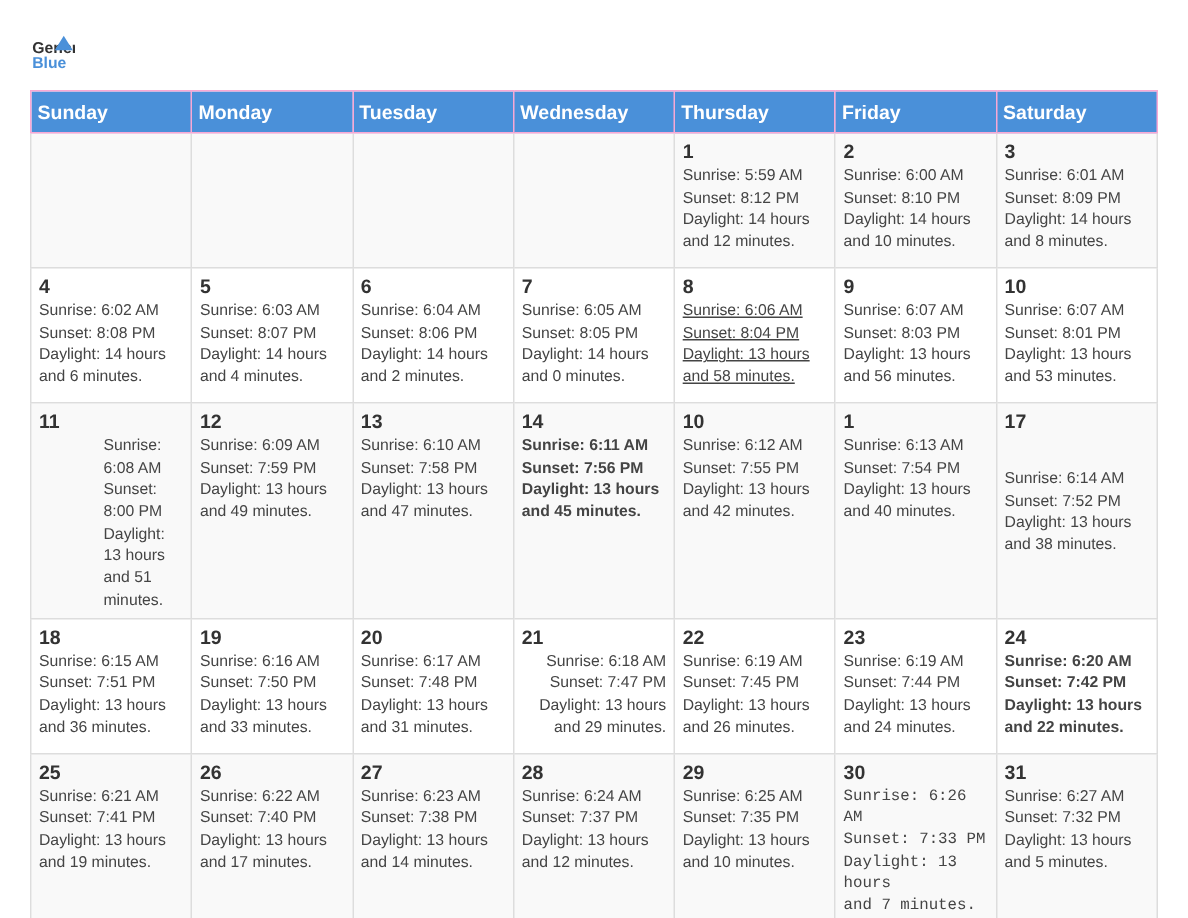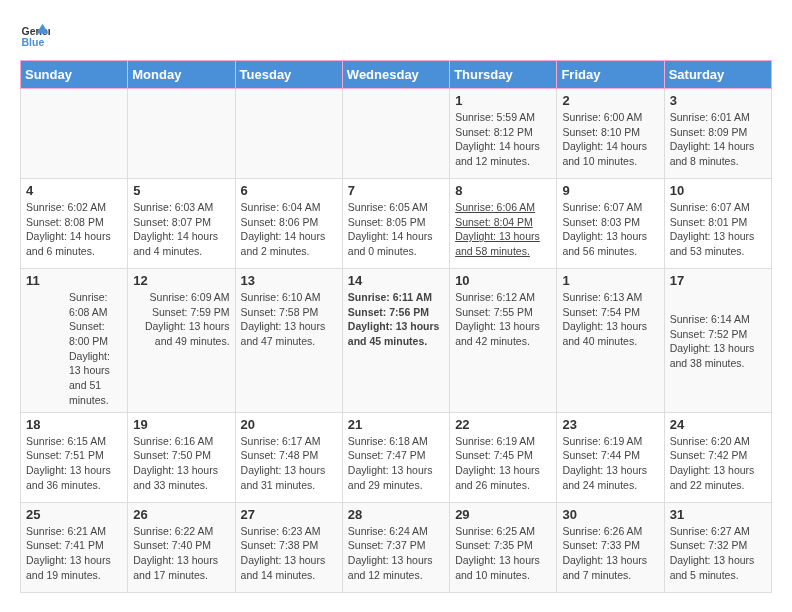--- a/index.html
+++ b/index.html
@@ -196,21 +196,21 @@
       <tr>
         <td>
           <span class="day-number">11</span>
           <div class="day-info" style="white-space: pre-line; margin-left: 43px;">Sunrise: 6:08 AM
 Sunset: 8:00 PM
 Daylight: 13 hours
 and 51 minutes.</div>
         </td>
         <td>
           <span class="day-number">12</span>
-          <div class="day-info" style="white-space: pre-line; text-align: right;">Sunrise: 6:09 AM
+          <div class="day-info" style="white-space: pre-line;">Sunrise: 6:09 AM
 Sunset: 7:59 PM
 Daylight: 13 hours
 and 49 minutes.</div>
         </td>
         <td>
           <span class="day-number">13</span>
           <div class="day-info" style="white-space: pre-line;">Sunrise: 6:10 AM
 Sunset: 7:58 PM
 Daylight: 13 hours
 and 47 minutes.</div>
@@ -261,42 +261,42 @@
         </td>
         <td>
           <span class="day-number">20</span>
           <div class="day-info" style="white-space: pre-line;">Sunrise: 6:17 AM
 Sunset: 7:48 PM
 Daylight: 13 hours
 and 31 minutes.</div>
         </td>
         <td>
           <span class="day-number">21</span>
-          <div class="day-info" style="white-space: pre-line;">Sunrise: 6:18 AM
+          <div class="day-info" style="white-space: pre-line; text-align: right;">Sunrise: 6:18 AM
 Sunset: 7:47 PM
 Daylight: 13 hours
 and 29 minutes.</div>
         </td>
         <td>
           <span class="day-number">22</span>
           <div class="day-info" style="white-space: pre-line;">Sunrise: 6:19 AM
 Sunset: 7:45 PM
 Daylight: 13 hours
 and 26 minutes.</div>
         </td>
         <td>
           <span class="day-number">23</span>
           <div class="day-info" style="white-space: pre-line;">Sunrise: 6:19 AM
 Sunset: 7:44 PM
 Daylight: 13 hours
 and 24 minutes.</div>
         </td>
         <td>
           <span class="day-number">24</span>
-          <div class="day-info" style="white-space: pre-line;">Sunrise: 6:20 AM
+          <div class="day-info" style="white-space: pre-line; font-weight: bold;">Sunrise: 6:20 AM
 Sunset: 7:42 PM
 Daylight: 13 hours
 and 22 minutes.</div>
         </td>
       </tr>
       <tr>
         <td>
           <span class="day-number">25</span>
           <div class="day-info" style="white-space: pre-line;">Sunrise: 6:21 AM
 Sunset: 7:41 PM
@@ -326,21 +326,21 @@
         </td>
         <td>
           <span class="day-number">29</span>
           <div class="day-info" style="white-space: pre-line;">Sunrise: 6:25 AM
 Sunset: 7:35 PM
 Daylight: 13 hours
 and 10 minutes.</div>
         </td>
         <td>
           <span class="day-number">30</span>
-          <div class="day-info" style="white-space: pre-line;">Sunrise: 6:26 AM
+          <div class="day-info" style="white-space: pre-line; font-family: Liberation Mono, monospace;">Sunrise: 6:26 AM
 Sunset: 7:33 PM
 Daylight: 13 hours
 and 7 minutes.</div>
         </td>
         <td>
           <span class="day-number">31</span>
           <div class="day-info" style="white-space: pre-line;">Sunrise: 6:27 AM
 Sunset: 7:32 PM
 Daylight: 13 hours
 and 5 minutes.</div>

